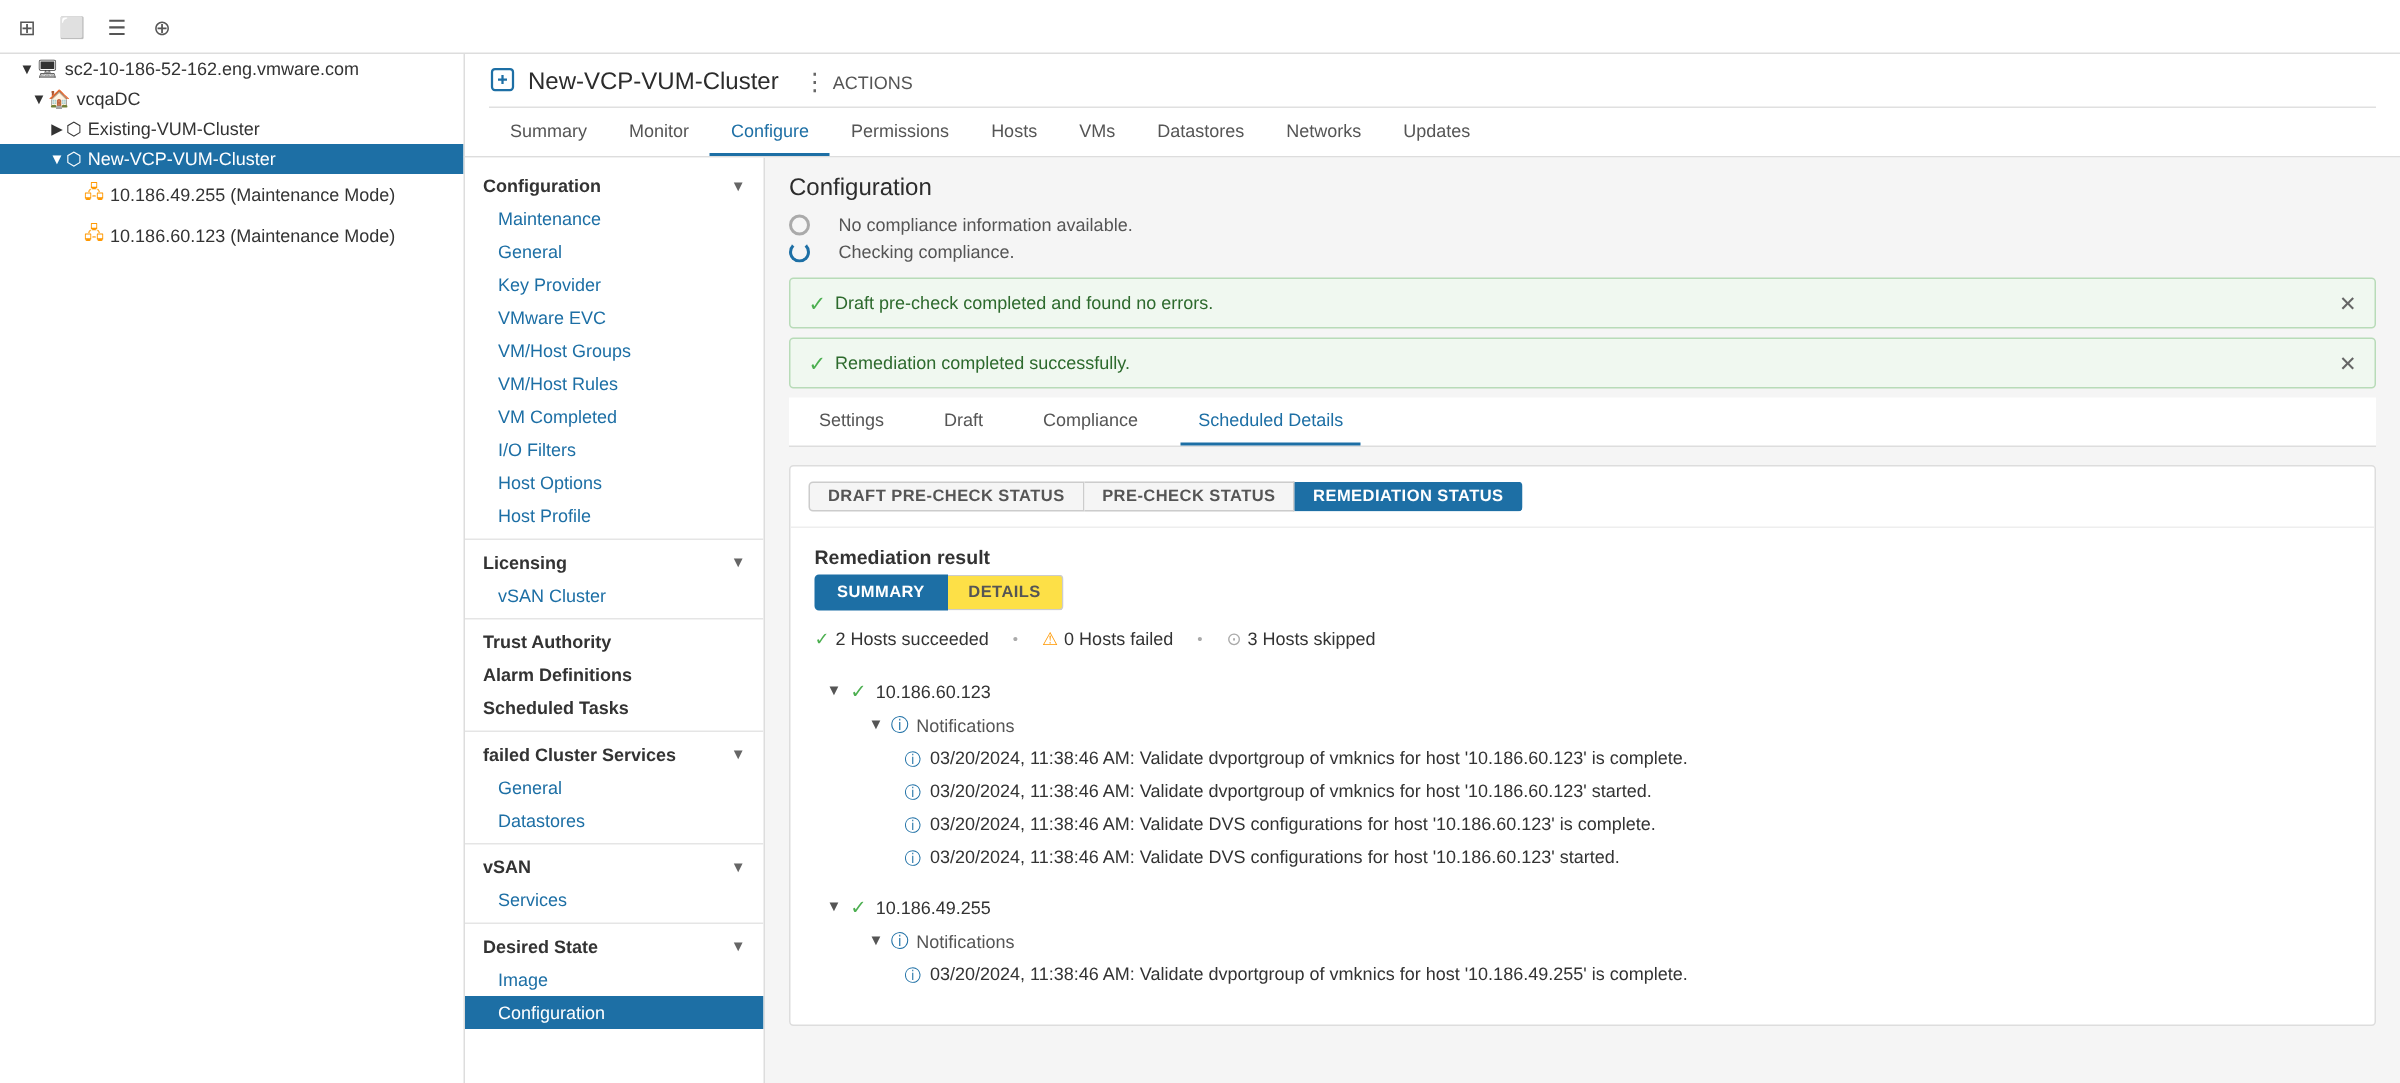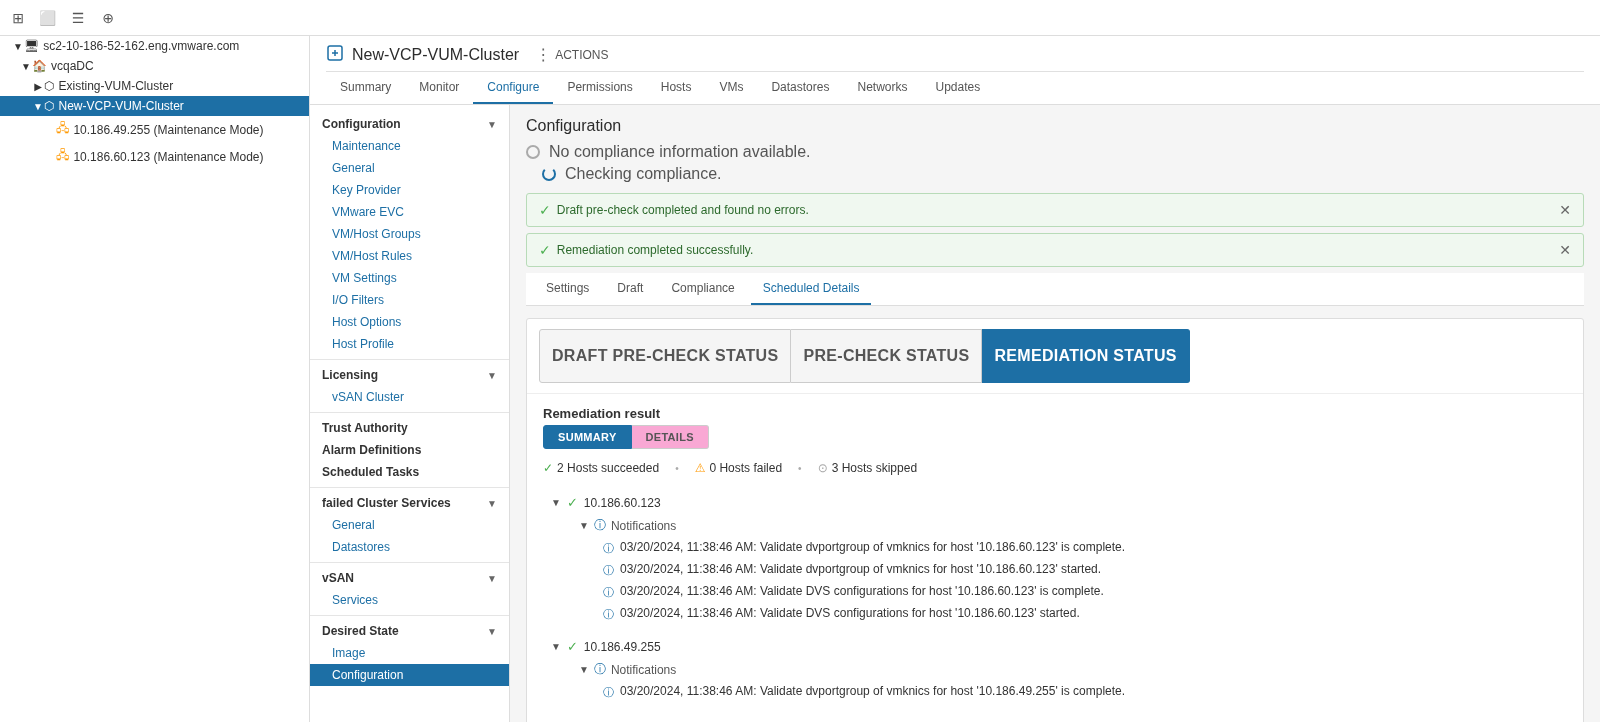--- a/index.html
+++ b/index.html
@@ -45,54 +45,54 @@
     .side-section-header .chevron { font-size: 10px; color: #666; }
     .side-nav-item { padding: 4px 16px 4px 22px; cursor: pointer; color: #1d6fa5; font-size: 12px; }
     .side-nav-item.active { background: #1d6fa5; color: #fff; }
     .side-divider { height: 1px; background: #e5e5e5; margin: 4px 0; }
 
     
     .main-panel { flex: 1; overflow-y: auto; padding: 12px 16px; background: #f5f5f5; }
     .page-title { font-size: 16px; font-weight: 500; color: #2c2c2c; margin-bottom: 8px; }
 
     
-    .status-row { display: flex; align-items: center; gap: 9px; margin-bottom: 4px; font-size: 16px; color: #555; }
+    .status-row { display: flex; align-items: center; gap: 19px; margin-bottom: 4px; font-size: 12px; color: #555; }
     .status-icon-pending { width: 14px; height: 14px; border: 2px solid #aaa; border-radius: 50%; display: inline-block; }
     .status-icon-spin { width: 14px; height: 14px; border: 2px solid #1d6fa5; border-top-color: transparent; border-radius: 50%; display: inline-block; }
 
     .alert-banner { display: flex; align-items: center; justify-content: space-between; padding: 8px 12px; border-radius: 3px; margin-bottom: 6px; font-size: 12px; }
     .alert-success { background: #f0f8f0; border: 1px solid #b8dbb8; color: #2d6a2d; }
     .alert-close { cursor: pointer; color: #666; font-size: 14px; background: none; border: none; }
     .alert-left { display: flex; align-items: center; gap: 6px; }
     .check-circle { color: #4caf50; font-size: 14px; }
 
     
-    .sub-tab-bar { display: flex; gap: 4px; border-bottom: 1px solid #ddd; margin-bottom: 12px; background: #fff; padding: 0 8px; }
+    .sub-tab-bar { display: flex; gap: 16px; border-bottom: 1px solid #ddd; margin-bottom: 12px; background: #fff; padding: 0 8px; }
     .sub-tab { padding: 8px 12px; font-size: 12px; cursor: pointer; color: #555; border-bottom: 2px solid transparent; }
     .sub-tab.active { color: #1d6fa5; border-bottom: 2px solid #1d6fa5; font-weight: 500; }
 
     
     .content-card { background: #fff; border: 1px solid #ddd; border-radius: 3px; padding: 0; }
 
     
     .status-btn-bar { display: flex; gap: 0; padding: 10px 12px; border-bottom: 1px solid #eee; }
-    .status-btn { padding: 17px 12px; font-size: 16px; font-weight: 600; cursor: pointer; border: 1px solid #ccc; color: #555; background: #f5f5f5; letter-spacing: 0.3px; }
+    .status-btn { padding: 3px 12px; font-size: 11px; font-weight: 600; cursor: pointer; border: 1px solid #ccc; color: #555; background: #f5f5f5; letter-spacing: 0.3px; }
     .status-btn:first-child { border-radius: 3px 0 0 3px; }
     .status-btn:last-child { border-radius: 0 3px 3px 0; }
     .status-btn.active { background: #1d6fa5; color: #fff; border-color: #1d6fa5; }
     .status-btn + .status-btn { border-left: none; }
 
     
     .remediation-result { padding: 12px 16px; }
     .result-title { font-weight: 600; font-size: 13px; margin-bottom: 4px; }
     .result-subtitle { font-size: 12px; color: #555; margin-bottom: 12px; }
 
     
     .summary-detail-bar { display: flex; gap: 0; margin-bottom: 12px; }
-    .sd-btn { padding: 5px 14px; font-size: 11px; font-weight: 600; cursor: pointer; border: 1px solid #ccc; color: #555; background: #f9a8d4; letter-spacing: 0.3px; }
+    .sd-btn { padding: 5px 14px; font-size: 11px; font-weight: 600; cursor: pointer; border: 1px solid #ccc; color: #555; background: #fde047; letter-spacing: 0.3px; }
     .sd-btn:first-child { border-radius: 3px 0 0 3px; background: #1d6fa5; color: #fff; border-color: #1d6fa5; }
     .sd-btn:last-child { border-radius: 0 3px 3px 0; border-left: none; }
 
     
     .stats-row { display: flex; align-items: center; gap: 16px; margin-bottom: 16px; font-size: 12px; }
     .stat-item { display: flex; align-items: center; gap: 4px; }
     .stat-dot { font-size: 10px; color: #aaa; }
     .stat-success { color: #4caf50; }
     .stat-warning { color: #ff9800; }
     .stat-skip { color: #aaa; }
@@ -212,21 +212,21 @@
         <div class="side-section-header">
           <span>Configuration</span>
           <span class="chevron">▼</span>
         </div>
         <div class="side-nav-item">Maintenance</div>
         <div class="side-nav-item">General</div>
         <div class="side-nav-item">Key Provider</div>
         <div class="side-nav-item">VMware EVC</div>
         <div class="side-nav-item">VM/Host Groups</div>
         <div class="side-nav-item">VM/Host Rules</div>
-        <div class="side-nav-item">VM Settings</div>
+        <div class="side-nav-item">VM Completed</div>
         <div class="side-nav-item">I/O Filters</div>
         <div class="side-nav-item">Host Options</div>
         <div class="side-nav-item">Host Profile</div>
 
         <div class="side-divider"></div>
 
         <div class="side-section-header">
           <span>Licensing</span>
           <span class="chevron">▼</span>
         </div>
@@ -274,21 +274,21 @@
       </div>
 
       <div class="main-panel">
 
         <div class="page-title">Configuration</div>
 
         <div class="status-row">
           <span class="status-icon-pending"></span>
           <span>No compliance information available.</span>
         </div>
-        <div class="status-row" style="margin-bottom:10px;margin-left:16px;">
+        <div class="status-row" style="margin-bottom:10px;">
           <span class="status-icon-spin"></span>
           <span>Checking compliance.</span>
         </div>
 
         <div class="alert-banner alert-success">
           <div class="alert-left">
             <span class="check-circle">✓</span>
             <span>Draft pre-check completed and found no errors.</span>
           </div>
           <button class="alert-close">✕</button>

